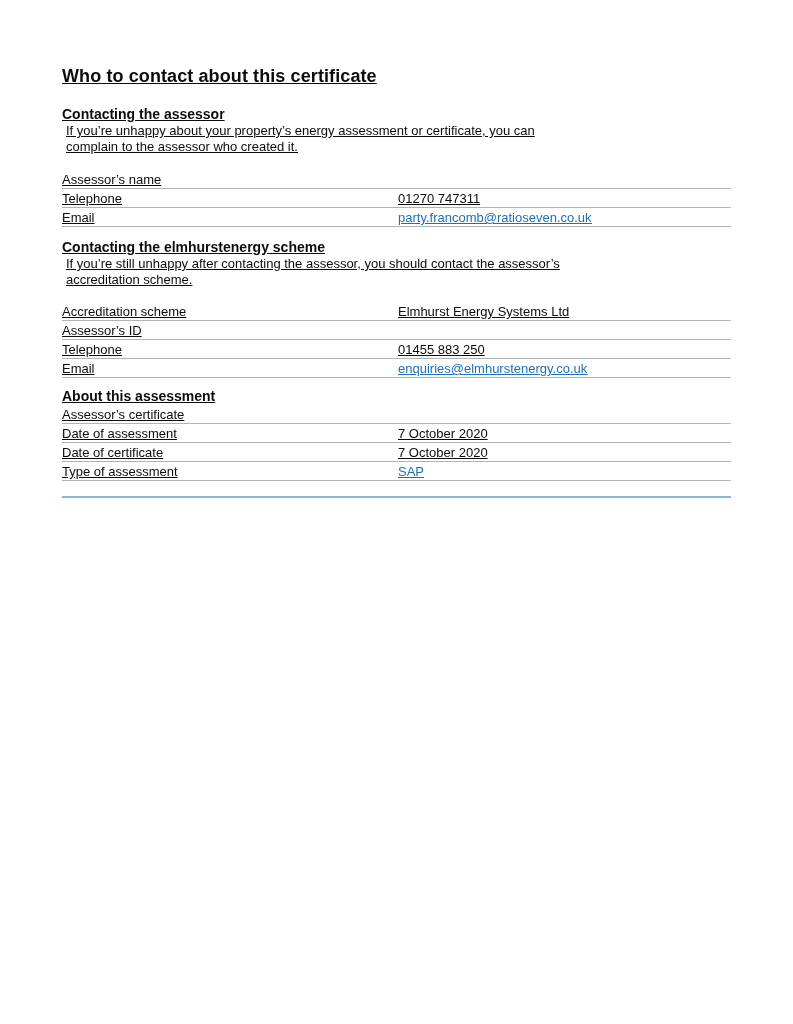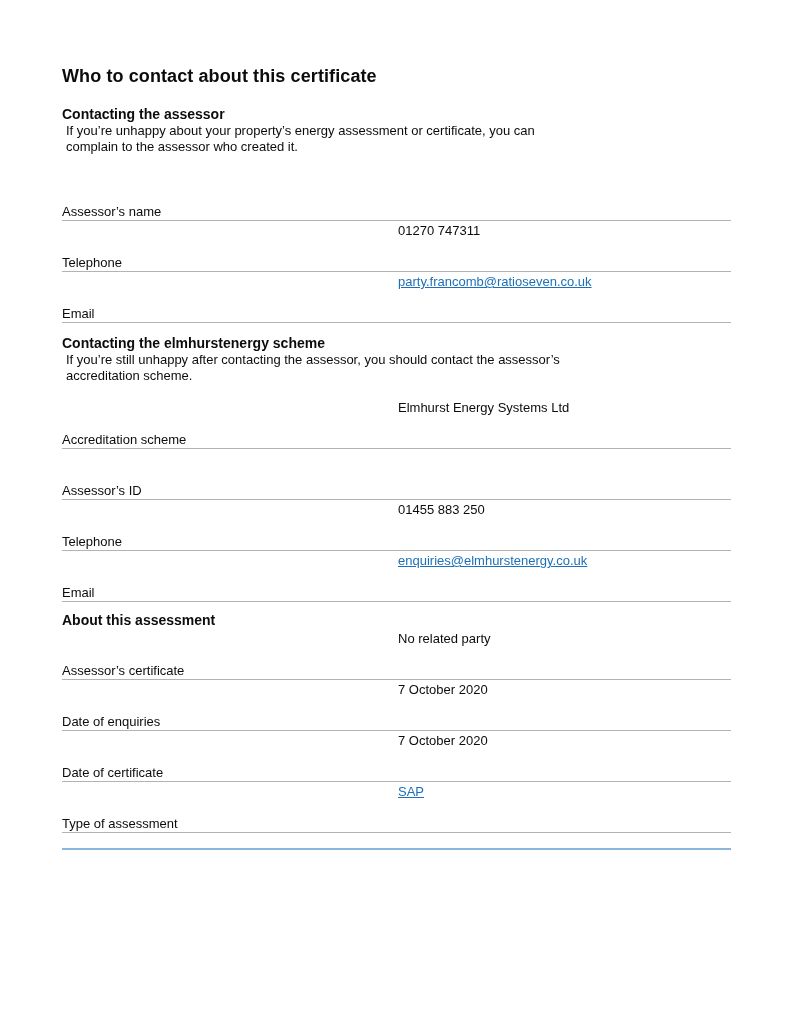--- a/index.html
+++ b/index.html
@@ -12,20 +12,21 @@
   html,body{ background:#ffffff; }
   body{
     width:793px; height:1024px;
     font-family:"Liberation Sans", sans-serif;
     color:var(--text);
     overflow:hidden;
   }
   .page{
     width:646px; height:1024px;
     padding:66px 62px 0 62px;
+    text-decoration:underline;
   }
   h1.doc-title{
     font-size:18px; line-height:20px; font-weight:bold;
     margin:0 0 19px 0;
     letter-spacing:0.1px;
   }
   h2.section-heading{
     font-size:14px; line-height:18px; font-weight:bold;
     margin:0;
   }
@@ -39,21 +40,21 @@
   .kv-table.after-body-2{ margin-top:15px; }
   .kv-row{
     display:flex;
     border-bottom:1px solid var(--row-border);
     padding:2px 0 1px 0;
     min-height:19px;
     align-items:flex-start;
   }
   .kv-label{
     width:336px; flex:0 0 336px;
-    font-size:13px; line-height:15px;margin-top:32px;
+    font-size:13px; line-height:15px;
   }
   .kv-value{
     flex:1 1 auto;
     font-size:13px; line-height:15px;
   }
   .kv-value a{
     color:var(--link);
     text-decoration:underline;
   }
   .sect-assessor{ margin-top:0; }
@@ -116,24 +117,23 @@
       </div>
     </div>
   </section>
 
   <section class="sect-assessment">
     <h2 class="section-heading">About this assessment</h2>
 
     <div class="kv-table">
       <div class="kv-row">
         <div class="kv-label">Assessor’s certificate</div>
-        <div class="kv-value"><span>No related party</span></div>
       </div>
       <div class="kv-row">
-        <div class="kv-label">Date of enquiries</div>
+        <div class="kv-label">Date of assessment</div>
         <div class="kv-value"><span>7 October 2020</span></div>
       </div>
       <div class="kv-row">
         <div class="kv-label">Date of certificate</div>
         <div class="kv-value"><span>7 October 2020</span></div>
       </div>
       <div class="kv-row">
         <div class="kv-label">Type of assessment</div>
         <div class="kv-value"><a href="#">SAP</a></div>
       </div>

